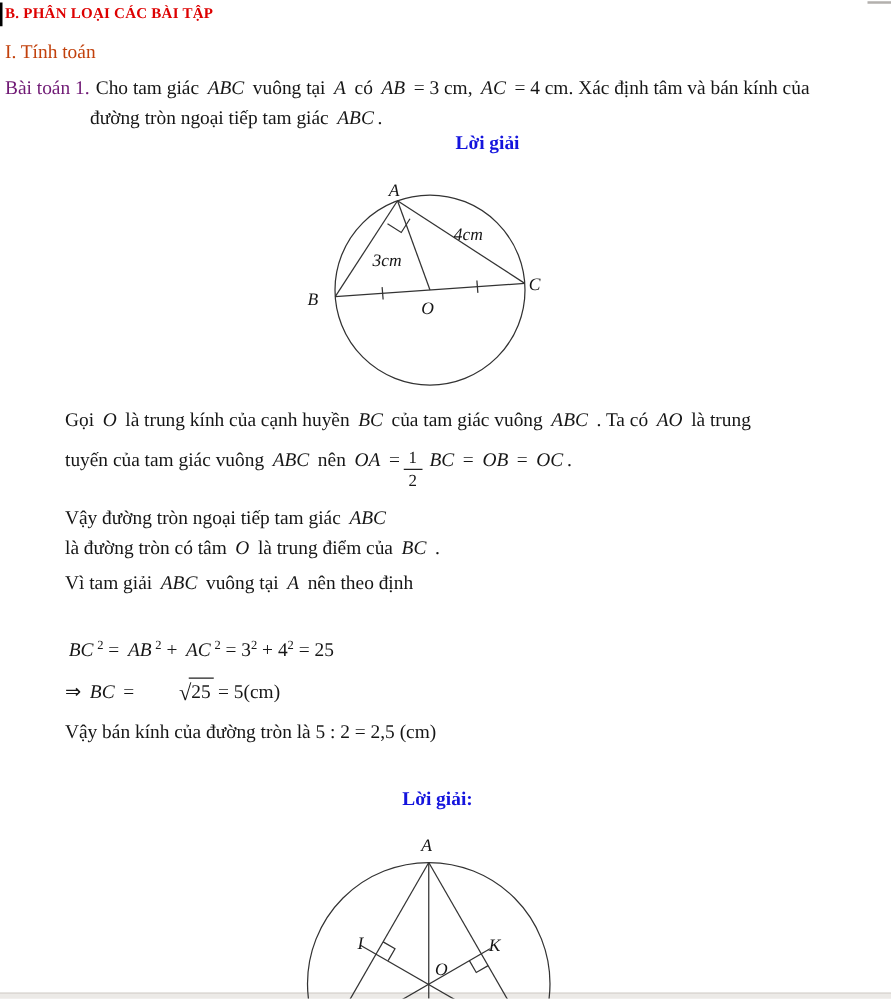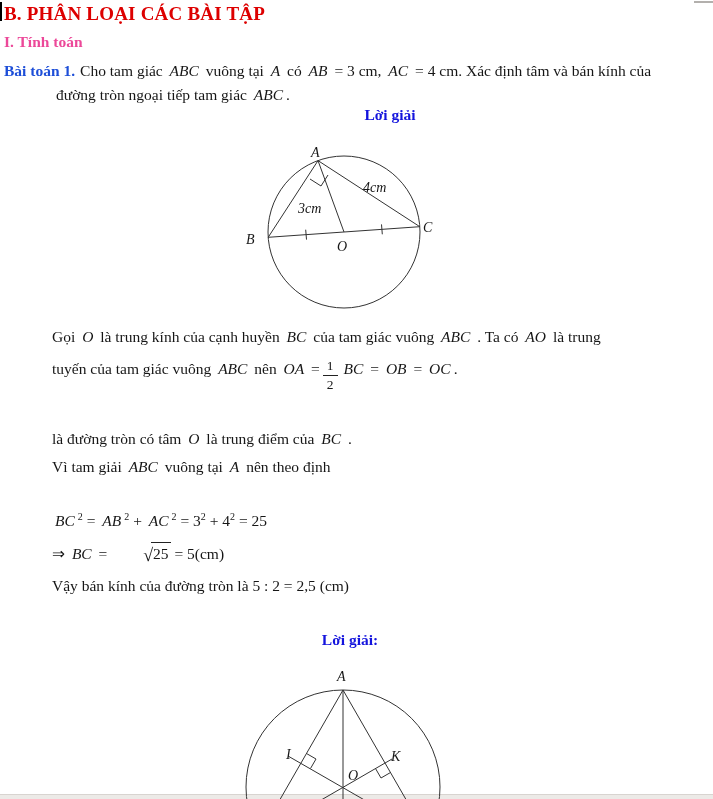--- a/index.html
+++ b/index.html
@@ -5,27 +5,27 @@
   html,body{margin:0;padding:0;}
   body{
     width:713px;height:799px;position:relative;overflow:hidden;
     background:#ffffff;color:#161616;
     font-family:"Liberation Serif", serif;
     font-size:15.5px;
   }
   .line{position:absolute;white-space:nowrap;line-height:21px;}
   .title{
     position:absolute;left:4px;top:3px;margin:0;
-    font-size:19px;font-weight:bold;color:#dd0000;letter-spacing:.2px;
+    font-size:12px;font-weight:bold;color:#dd0000;letter-spacing:.2px;
   }
   .section{
     position:absolute;left:4px;top:33px;margin:0;
-    font-size:15.5px;font-weight:bold;color:#ec4899;
+    font-size:15.5px;font-weight:normal;color:#c2410c;
   }
-  .plabel{font-weight:bold;color:#1d4ed8;margin-right:5px;}
+  .plabel{font-weight:normal;color:#701a75;margin-right:5px;}
   .center-head{
     position:absolute;left:0;width:700px;text-align:center;
     font-weight:bold;color:#1414dd;white-space:nowrap;
   }
   .m{font-style:italic;margin:0 3px;}
   .sup{font-size:10px;position:relative;top:-6px;}
   .fracline{display:flex;align-items:flex-start;height:40px;}
   .frac{display:inline-block;text-align:center;font-size:13.5px;line-height:1.15;margin:0 3px;vertical-align:middle;}
   .frac .num{display:block;border-bottom:1px solid #222;padding:0 4px 1px 4px;}
   .frac .den{display:block;padding-top:1px;}
@@ -46,21 +46,21 @@
 
   <div class="cursor"></div>
   <div class="scrollfrag"></div>
 
   <h1 class="title">B. PHÂN LOẠI CÁC BÀI TẬP</h1>
   <h2 class="section">I. Tính toán</h2>
 
   <div class="line" style="left:4px;top:60px;">
     <span class="plabel">Bài toán 1.</span><span><span>Cho tam giác </span><span class="m">ABC</span><span> vuông tại </span><span class="m">A</span><span> có </span><span class="m">AB</span><span> = 3 cm, </span><span class="m">AC</span><span> = 4 cm</span><span>. Xác định tâm và bán kính của</span></span>
   </div>
-  <div class="line" style="left:56px;top:84px;font-family:Liberation Serif, serif;">
+  <div class="line" style="left:72px;top:84px;font-family:Liberation Serif, serif;">
     <span><span>đường tròn ngoại tiếp tam giác </span><span class="m">ABC</span><span>.</span></span>
   </div>
 
   <div class="center-head" style="top:106px;margin-left:40px;">Lời giải</div>
 
   <svg style="left:230px;top:140px;" width="230" height="182" viewBox="230 140 230 182">
     <circle cx="344" cy="232" r="76"></circle>
     <line x1="268.2" y1="237.3" x2="419.8" y2="226.7"></line>
     <line x1="318" y1="160.6" x2="268.2" y2="237.3"></line>
     <line x1="318" y1="160.6" x2="419.8" y2="226.7"></line>
@@ -82,20 +82,23 @@
 
   <div class="line fracline" style="left:52px;top:358px;">
     <span><span>tuyến của tam giác vuông </span><span class="m">ABC</span><span> nên </span><span class="m">OA</span><span> = </span></span>
     <span class="frac">
       <span class="num">1</span>
       <span class="den">2</span>
     </span>
     <span><span class="m">BC</span><span> = </span><span class="m">OB</span><span> = </span><span class="m">OC</span><span>.</span></span>
   </div>
 
+  <div class="line" style="left:52px;top:404px;">
+    <span><span>Vậy đường tròn ngoại tiếp tam giác </span><span class="m">ABC</span></span>
+  </div>
   <div class="line" style="left:52px;top:428px;">
     <span><span>là đường tròn có tâm </span><span class="m">O</span><span> là trung điểm của </span><span class="m">BC</span><span> .</span></span>
   </div>
   <div class="line" style="left:52px;top:456px;">
     <span><span>Vì tam giải </span><span class="m">ABC</span><span> vuông tại </span><span class="m">A</span><span> nên theo định</span></span>
   </div>
 
   <div class="line" style="left:52px;top:510px;">
     <span><span class="m">BC</span><span class="sup">2</span><span> = </span><span class="m">AB</span><span class="sup">2</span><span> + </span><span class="m">AC</span><span class="sup">2</span><span> = 3</span><span class="sup">2</span><span> + 4</span><span class="sup">2</span><span> = 25</span></span>
   </div>

